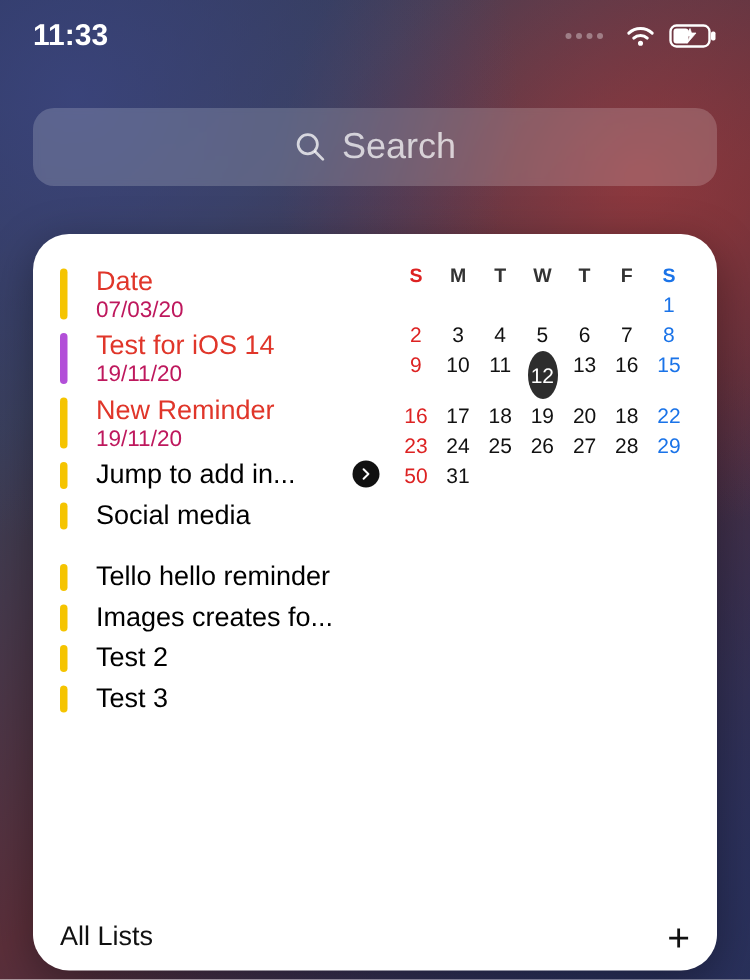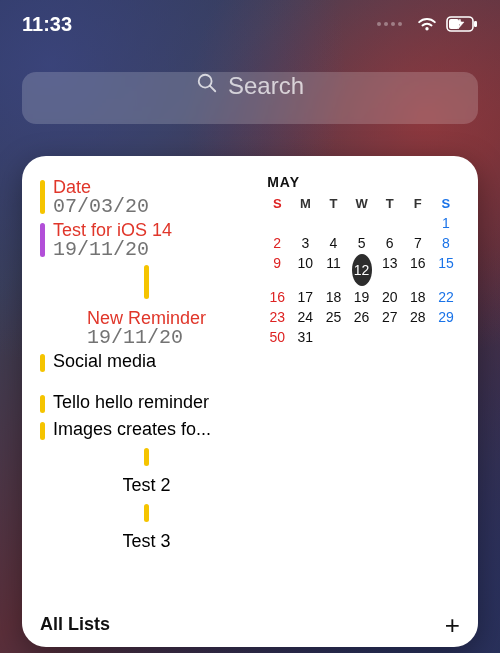--- a/index.html
+++ b/index.html
@@ -23,53 +23,53 @@
   .status-right { display: flex; align-items: center; gap: 8px; }
   .dots { display: flex; gap: 3px; margin-right: 6px; }
   .dots span { width:4px; height:4px; border-radius:50%; background:rgba(255,255,255,0.35); }
   .wifi-icon svg, .battery-icon svg { display:block; }
 
   
   .search-bar {
     position: absolute; top: 72px; left: 22px; right: 22px; height: 52px;
     background: rgba(255,255,255,0.18);
     border-radius: 14px;
-    display: flex; align-items: flex-start; justify-content: center;
+    display: flex; align-items: center; justify-content: center;
     color: rgba(255,255,255,0.72); font-size: 24px; gap: 10px;
     backdrop-filter: blur(2px);
   }
   .search-bar .sicon { display:flex; }
 
   
   .widget {
     position: absolute; top: 156px; left: 22px; right: 22px; bottom: 6px;
     background: #fff; border-radius: 24px;
     box-shadow: 0 8px 30px rgba(0,0,0,0.35);
     display: flex; flex-direction: column;
     padding: 18px 18px 12px 18px;
   }
   .widget-body {
     flex: 1; display: flex; gap: 10px;
   }
   
   .reminders { flex: 1 1 52%; padding-top: 2px; }
   .reminder-row {
-    display: flex; align-items: center; gap: 8px;
+    display: flex; align-items: flex-start; gap: 19px;
     margin-bottom: 2px;
     font-size: 18px; line-height: 22px;
   }
   .reminder-pill {
     width: 5px; border-radius: 3px; margin-top: 3px; flex: none;
   }
   .reminder-pill.tall { height: 34px; }
   .reminder-pill.short { height: 18px; }
   .reminder-text { flex: 1; min-width: 0; }
   .reminder-title { color: #000; white-space: nowrap; overflow: hidden; text-overflow: ellipsis; }
   .reminder-title.overdue { color: #e0362a; }
-  .reminder-date { color: #737373; font-size: 20px; line-height:17px;font-family:Liberation Mono, monospace; }
+  .reminder-date { color: #be185d; font-size: 15px; line-height:17px; }
   .chev {
     width: 18px; height: 18px; border-radius: 50%; background:#111;
     display:flex; align-items:center; justify-content:center; margin-top:2px; flex:none;
   }
   .chev svg { width:8px; height:8px; }
 
   
   .calendar { flex: 1 1 48%; font-size: 13px; }
   .cal-month { font-weight: 700; font-size: 14px; letter-spacing: 1px; color:#111; margin-bottom:4px; margin-left:4px; }
   .cal-grid { display:grid; grid-template-columns: repeat(7, 1fr); text-align:center; }
@@ -84,21 +84,21 @@
   .cal-day .today {
     display:inline-flex; width:20px; height:32px; align-items:center; justify-content:center;
     background:#2d2d2d; color:#fff; border-radius:50%;
   }
 
   
   .widget-footer {
     display:flex; align-items:center; justify-content:space-between;
     padding-top: 10px; font-size: 18px; color:#111;
   }
-  .footer-title { font-weight:700; }
+  .footer-title { font-weight:400; }
   .plus { font-size: 26px; font-weight:300; line-height: 20px; }
 </style>
 </head>
 <body>
 
 <div class="status-bar">
   <div class="status-time">11:33</div>
   <div class="status-right">
     <div class="dots">
       <span></span>
@@ -145,61 +145,71 @@
             <div class="reminder-date">07/03/20</div>
           </div>
         </div>
         <div class="reminder-row" style="margin-bottom: 4px;">
           <div class="reminder-pill tall" style="background: rgb(178, 79, 216);"></div>
           <div class="reminder-text">
             <div class="reminder-title overdue">Test for iOS 14</div>
             <div class="reminder-date">19/11/20</div>
           </div>
         </div>
-        <div class="reminder-row" style="margin-bottom: 4px; flex-direction: column;">
+        <div class="reminder-row" style="margin-bottom: 4px;">
           <div class="reminder-pill tall" style="background: rgb(245, 196, 0);"></div>
           <div class="reminder-text">
             <div class="reminder-title overdue">New Reminder</div>
             <div class="reminder-date">19/11/20</div>
           </div>
         </div>
+        <div class="reminder-row" style="margin-bottom: 5px;">
+          <div class="reminder-pill short" style="background: rgb(245, 196, 0);"></div>
+          <div class="reminder-text">
+            <div class="reminder-title">Jump to add in...</div>
+          </div>
+          <div class="chev">
+            <svg viewBox="0 0 10 10">
+              <path d="M3 1 L7 5 L3 9" stroke="#fff" stroke-width="1.6" fill="none" stroke-linecap="round" stroke-linejoin="round"></path>
+            </svg>
+          </div>
+        </div>
         <div class="reminder-row" style="margin-bottom: 19px;">
           <div class="reminder-pill short" style="background: rgb(245, 196, 0);"></div>
           <div class="reminder-text">
             <div class="reminder-title">Social media</div>
           </div>
         </div>
         <div class="reminder-row" style="margin-bottom: 5px;">
           <div class="reminder-pill short" style="background: rgb(245, 196, 0);"></div>
           <div class="reminder-text">
             <div class="reminder-title">Tello hello reminder</div>
           </div>
         </div>
         <div class="reminder-row" style="margin-bottom: 5px;">
           <div class="reminder-pill short" style="background: rgb(245, 196, 0);"></div>
           <div class="reminder-text">
             <div class="reminder-title">Images creates fo...</div>
           </div>
         </div>
-        <div class="reminder-row" style="margin-bottom: 5px; flex-direction: column;">
+        <div class="reminder-row" style="margin-bottom: 5px;">
           <div class="reminder-pill short" style="background: rgb(245, 196, 0);"></div>
           <div class="reminder-text">
             <div class="reminder-title">Test 2</div>
           </div>
         </div>
-        <div class="reminder-row" style="margin-bottom: 5px; flex-direction: column;">
+        <div class="reminder-row" style="margin-bottom: 5px;">
           <div class="reminder-pill short" style="background: rgb(245, 196, 0);"></div>
           <div class="reminder-text">
             <div class="reminder-title">Test 3</div>
           </div>
         </div>
       </div>
 
     <div class="calendar">
-      <div class="cal-month">MAY</div>
       <div class="cal-grid" id="cal-grid">
           <div class="cal-head sun">S</div>
           <div class="cal-head">M</div>
           <div class="cal-head">T</div>
           <div class="cal-head">W</div>
           <div class="cal-head">T</div>
           <div class="cal-head">F</div>
           <div class="cal-head sat">S</div>
           <div class="cal-day empty"></div>
           <div class="cal-day empty"></div>

